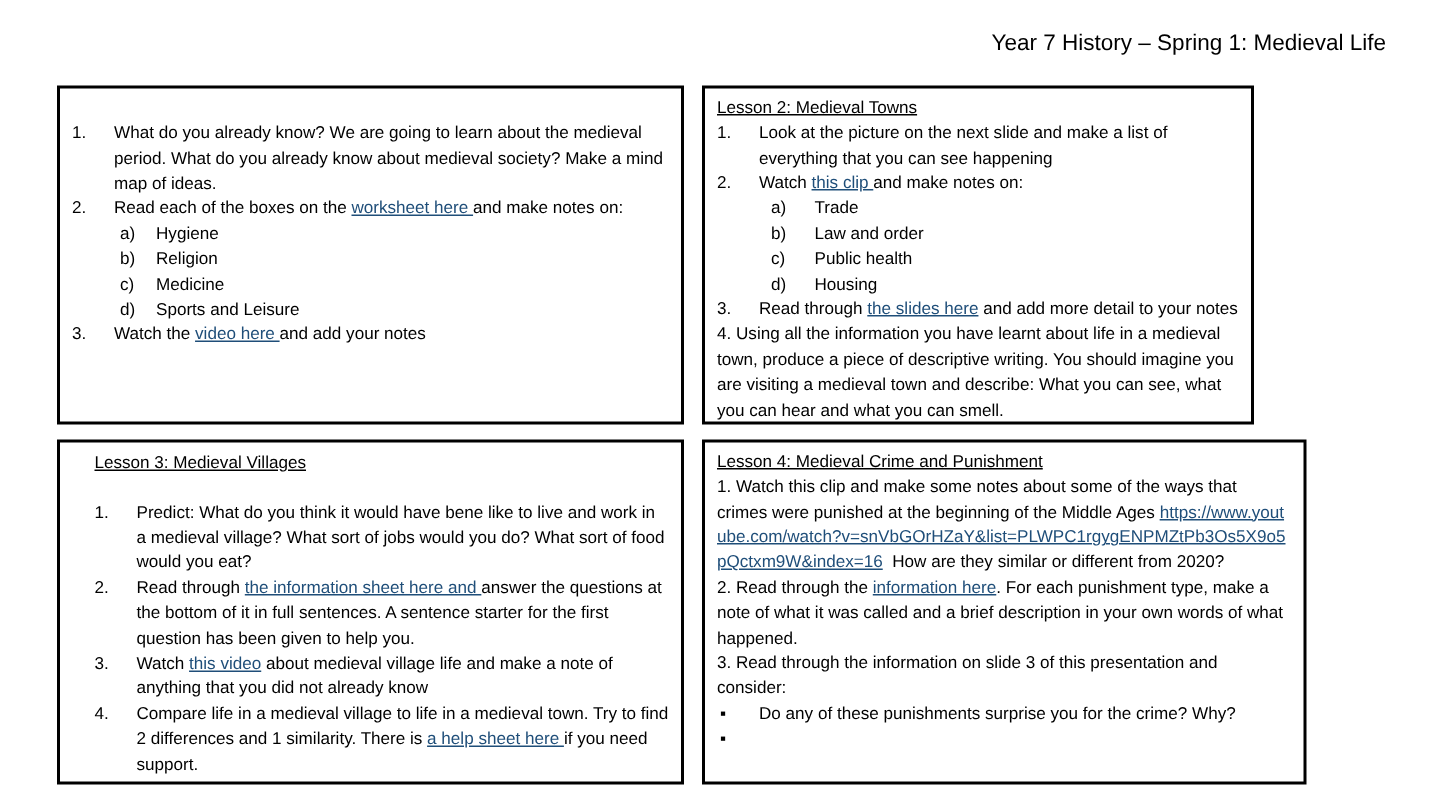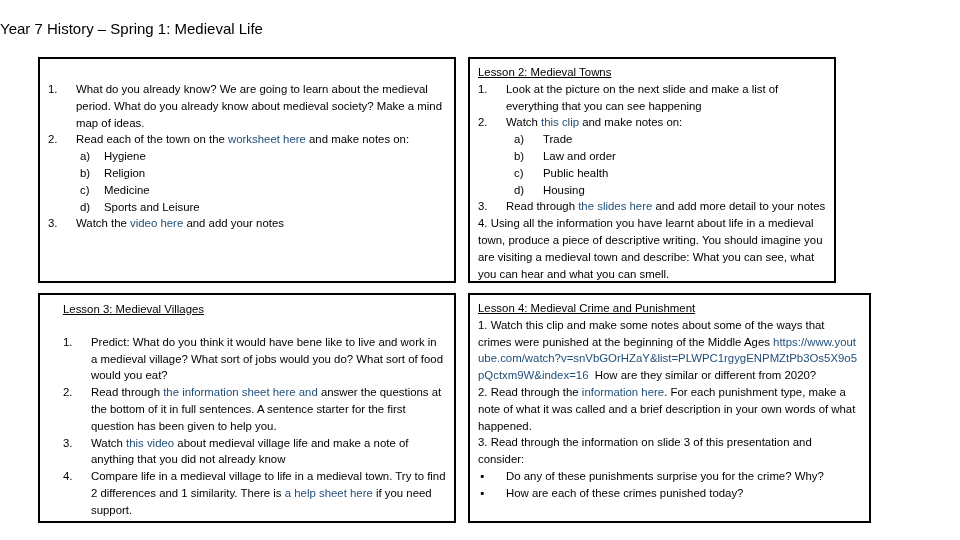--- a/index.html
+++ b/index.html
@@ -1,52 +1,52 @@
 <!DOCTYPE html>
 <html><head>
 <meta charset="utf-8">
 <style>
   html, body { margin:0; padding:0; background:#ffffff; }
   body { width:960px; height:540px; position:relative; overflow:hidden;
          font-family:"Liberation Sans", sans-serif; color:#000; }
-  .title { position:absolute; left:0; top:20px; width:924px; text-align:left;
+  .title { position:absolute; left:0; top:20px; width:924px; text-align:right;
            font-size:15px; }
   .box { position:absolute; border:2.5px solid #000; box-sizing:border-box;
          font-size:11.4px; line-height:16.8px; padding:6px 8px; }
   #b1 { left:38px; top:57px; width:418px; height:226px; }
   #b2 { left:468px; top:57px; width:368px; height:226px; padding-top:5px; }
   #b3 { left:38px; top:293px; width:418px; height:230px;padding-left:23px; }
   #b4 { left:468px; top:293px; width:403px; height:230px; padding-top:5px; }
   .head { text-decoration:underline; }
   .gap { height:16px; }
   .li { position:relative; padding-left:28px; }
   .li .num { position:absolute; left:0; top:0; }
   .sub { position:relative; padding-left:56px; }
   .sub .num { position:absolute; left:32px; }
   .b2 .sub { padding-left:65px; }
   .b2 .sub .num { left:36px; }
-  a.lnk { color:#1f4e79; }
+  a.lnk { color:#1f4e79; text-decoration:underline; }
   .bul { position:relative; padding-left:28px; }
   .bul .num { position:absolute; left:2px; }
   .url { word-break:break-all; }
 </style>
 </head>
 <body>
 
 <div class="title">Year 7 History – Spring 1: Medieval Life</div>
 
 <div class="box" id="b1">
   <div class="gap"></div>
   <div class="li">
     <span class="num">1.</span>
     <span>What do you already know? We are going to learn about the medieval period. What do you already know about medieval society? Make a mind map of ideas.</span>
   </div>
   <div class="li">
     <span class="num">2.</span>
-    <span>Read each of the town on the </span><a class="lnk">worksheet here </a><span>and make notes on:</span>
+    <span>Read each of the boxes on the </span><a class="lnk">worksheet here </a><span>and make notes on:</span>
   </div>
   <div class="sub"><span class="num">a)</span><span>Hygiene</span></div>
   <div class="sub"><span class="num">b)</span><span>Religion</span></div>
   <div class="sub"><span class="num">c)</span><span>Medicine</span></div>
   <div class="sub"><span class="num">d)</span><span>Sports and Leisure</span></div>
   <div class="li">
     <span class="num">3.</span>
     <span>Watch the </span><a class="lnk">video here </a><span>and add your notes</span>
   </div>
 </div>
@@ -97,14 +97,14 @@
   <div class="head">Lesson 4: Medieval Crime and Punishment</div>
   <div>
     <span>1. Watch this clip and make some notes about some of the ways that crimes were punished at the beginning of the Middle Ages</span>
     <a class="lnk url">https://www.youtube.com/watch?v=snVbGOrHZaY&amp;list=PLWPC1rgygENPMZtPb3Os5X9o5pQctxm9W&amp;index=16</a><span style="white-space:pre-wrap">  How are they similar or different from 2020?</span>
   </div>
   <div>
     <span>2. Read through the </span><a class="lnk">information here</a><span>. For each punishment type, make a note of what it was called and a brief description in your own words of what happened.</span>
   </div>
   <div>3. Read through the information on slide 3 of this presentation and consider:</div>
   <div class="bul"><span class="num">▪</span><span>Do any of these punishments surprise you for the crime? Why?</span></div>
-  <div class="bul"><span class="num">▪</span><span>How are each of these crimes punished today?</span></div>
+  <div class="bul"><span class="num">▪</span></div>
 </div>
 
 </body></html>

